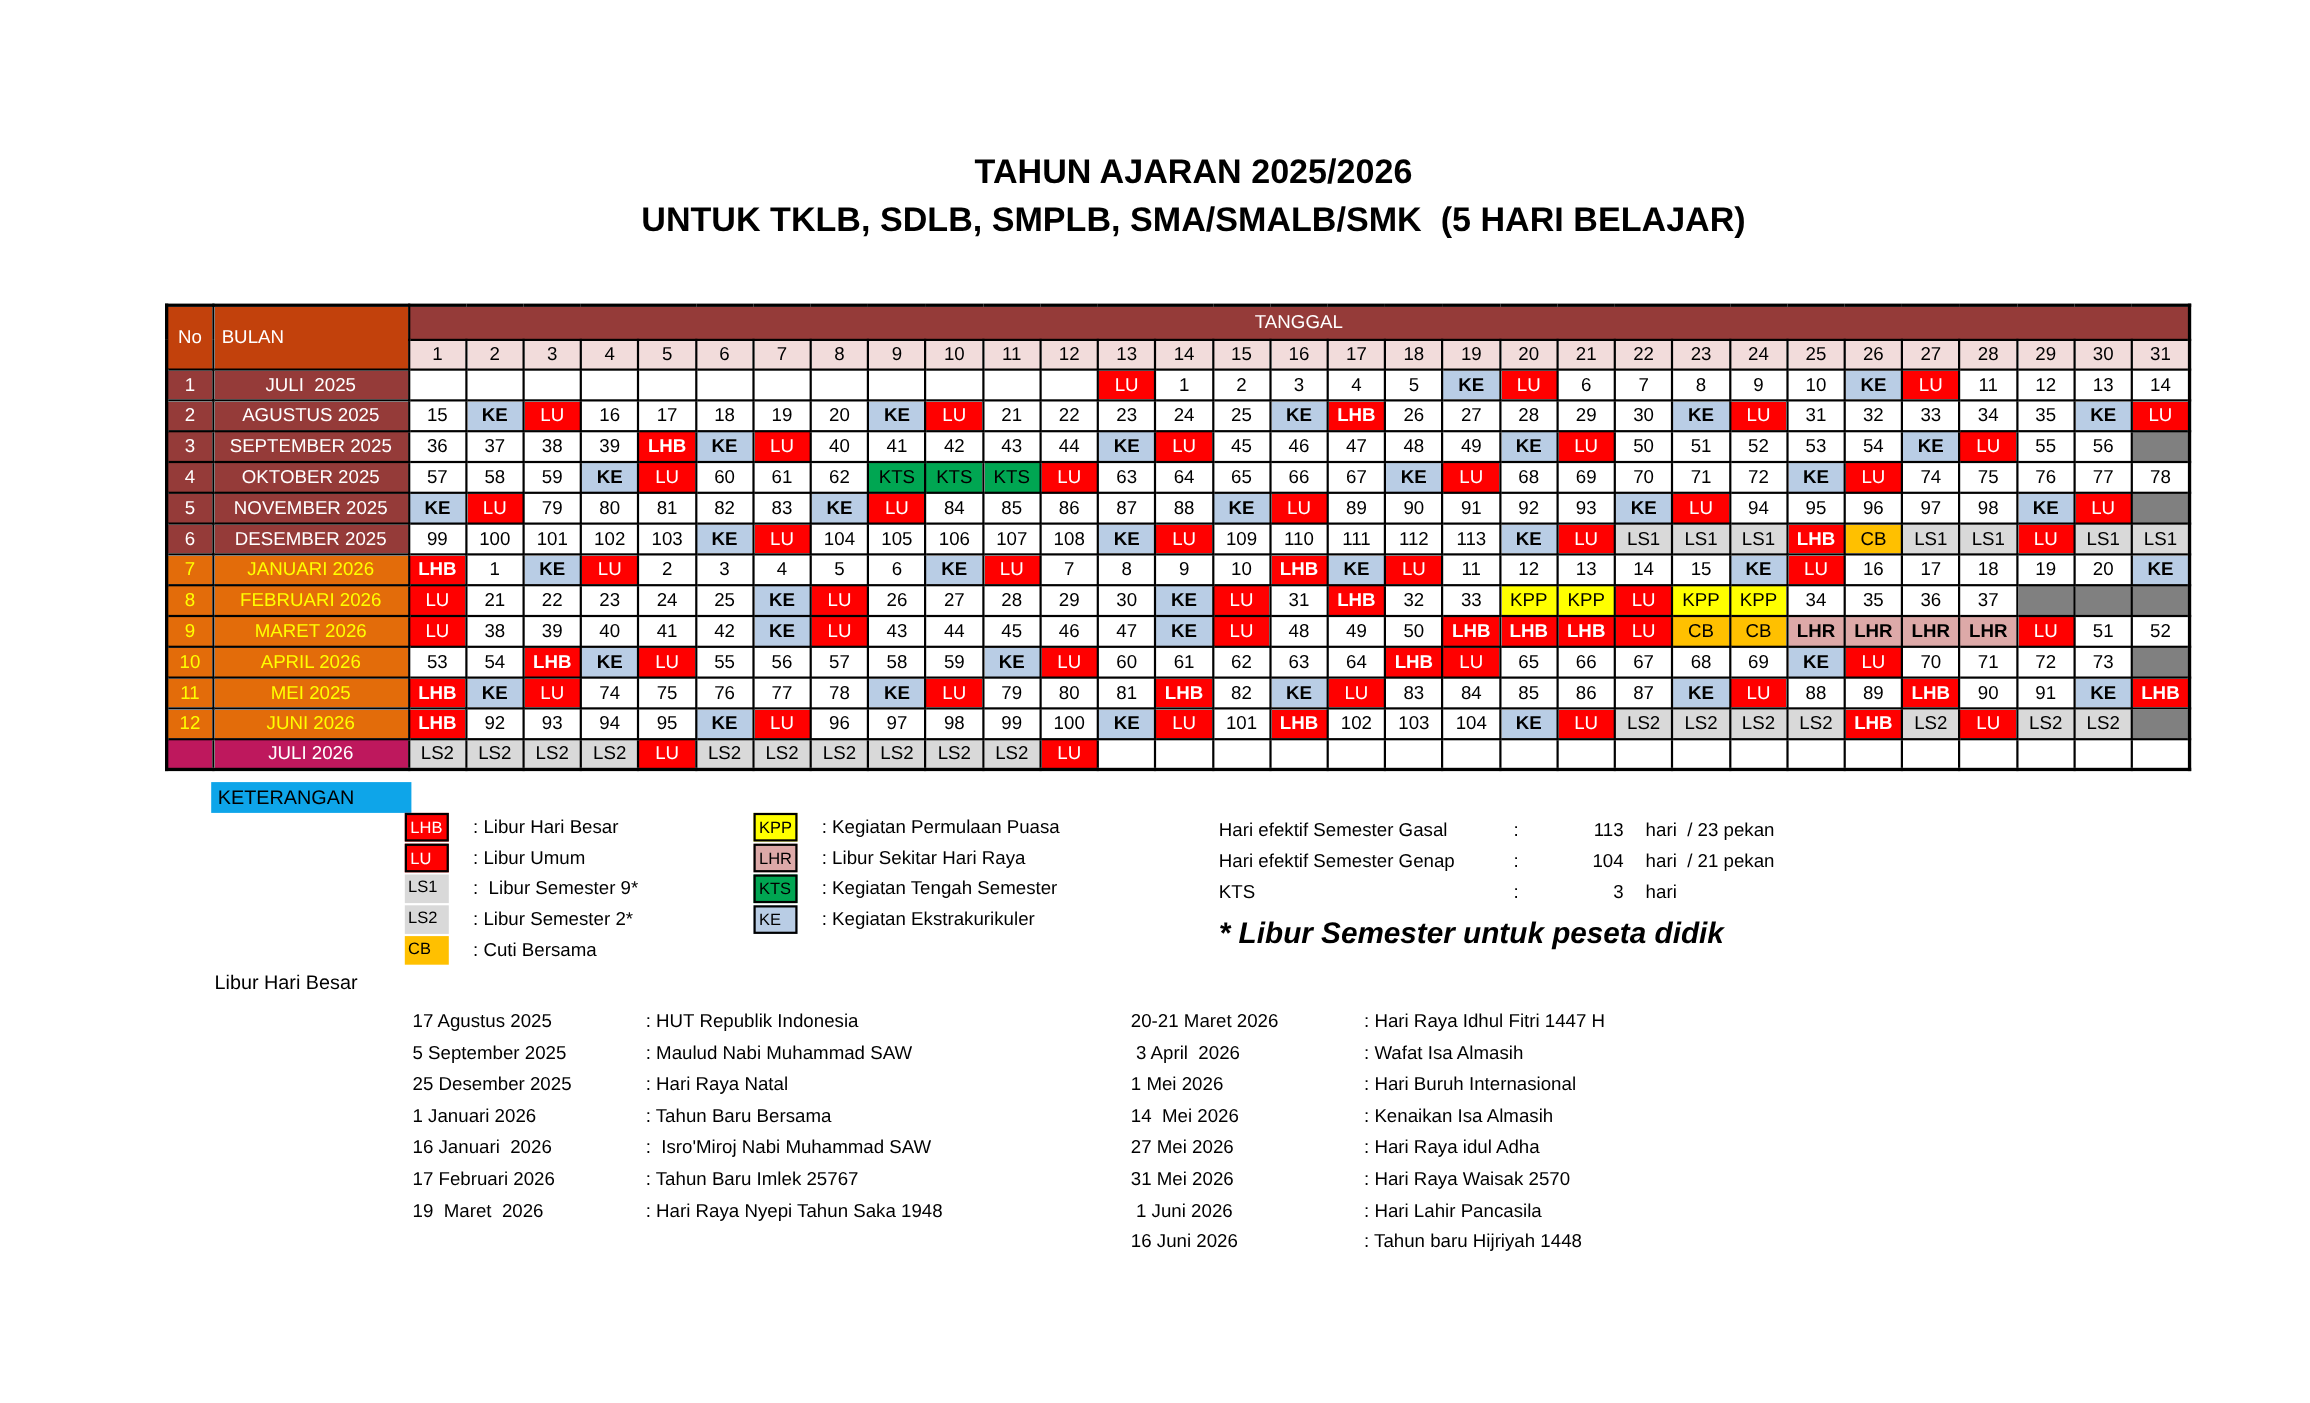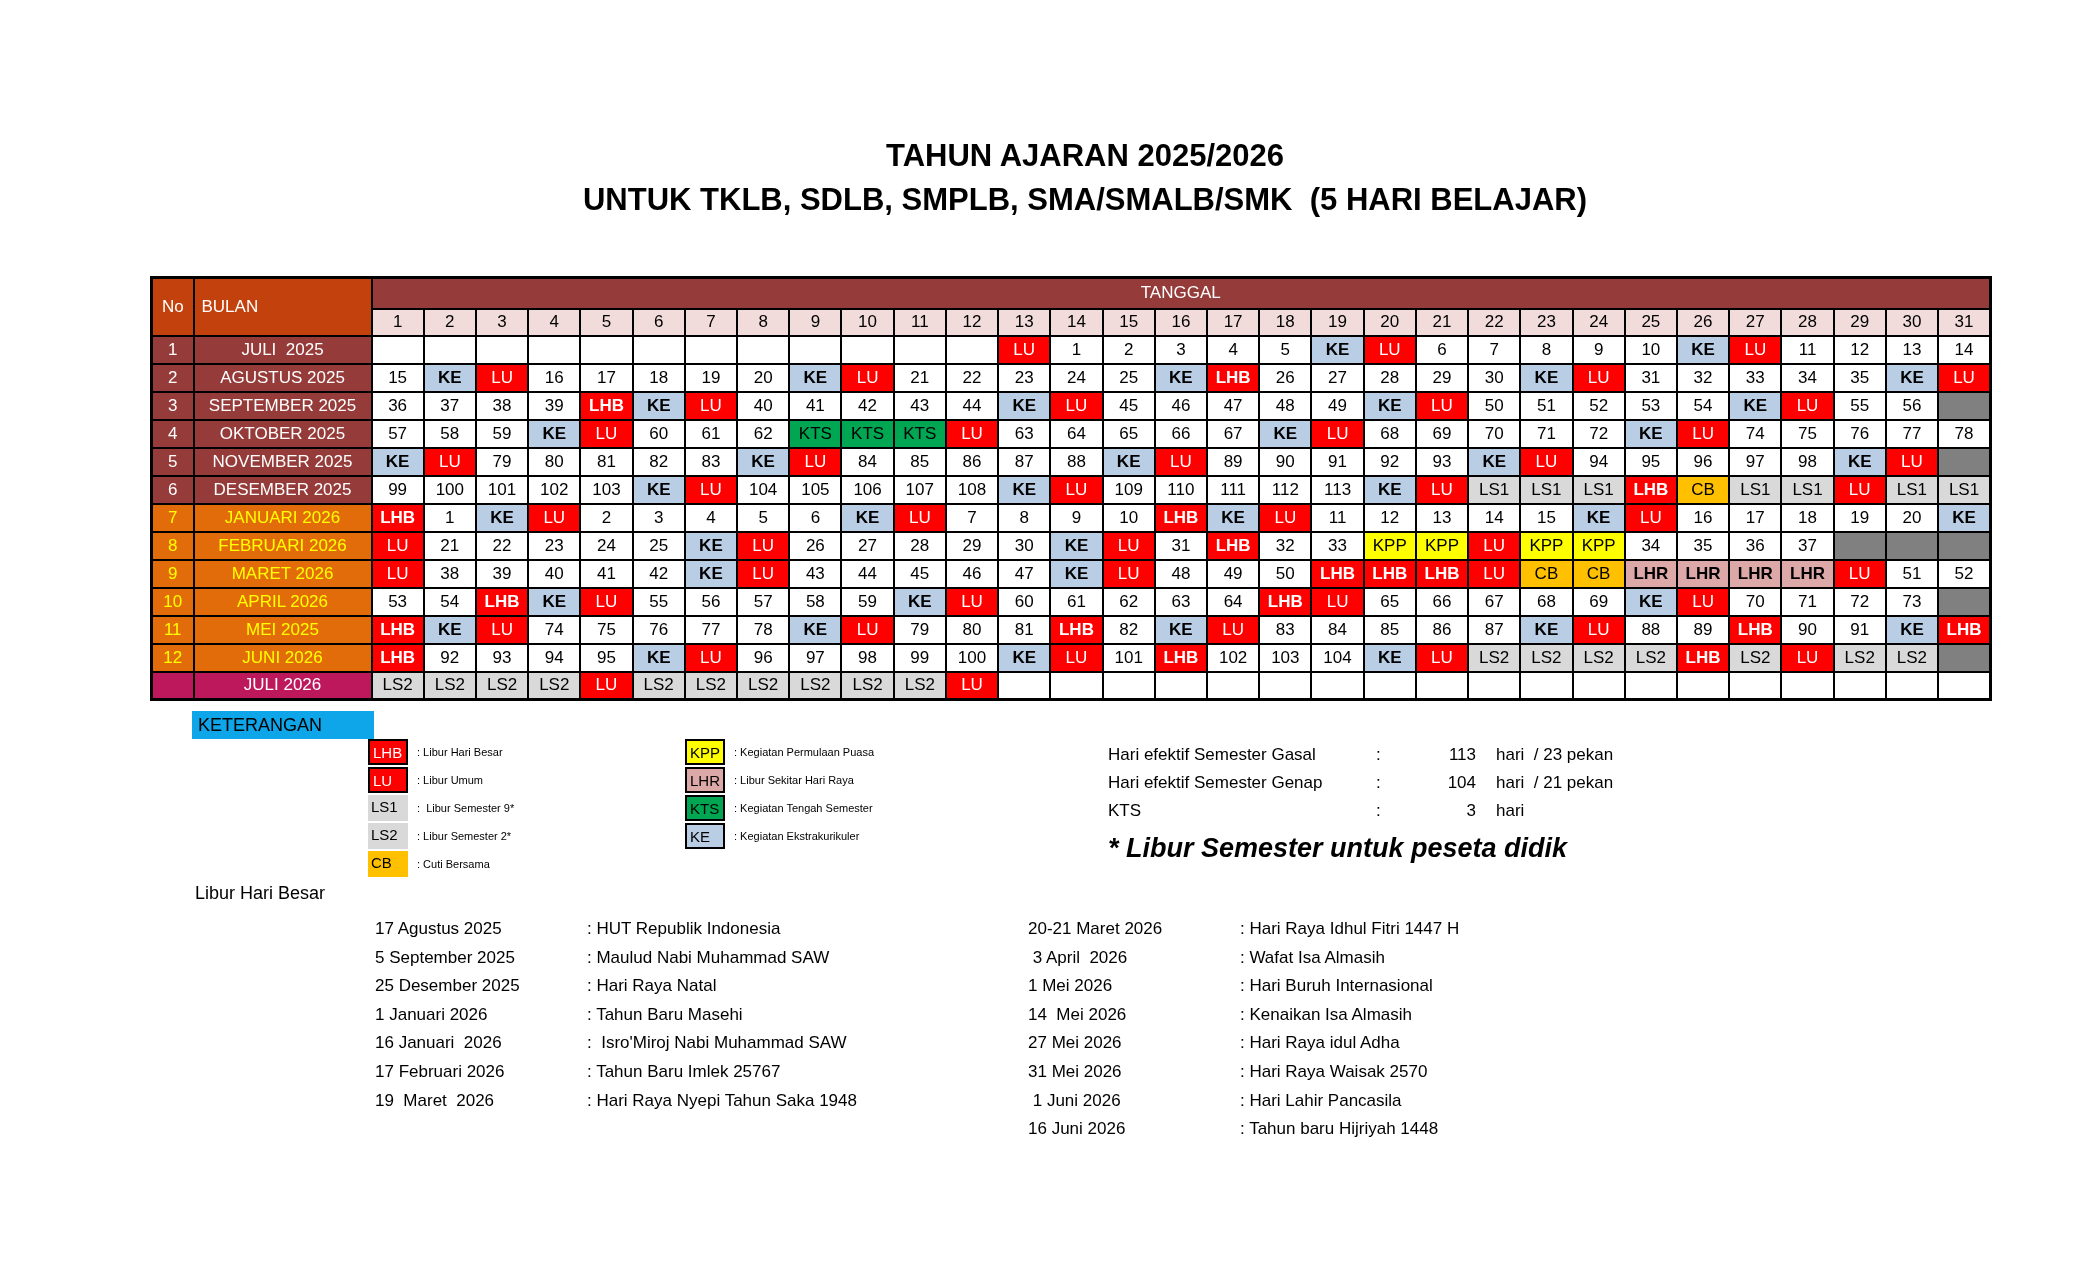--- a/index.html
+++ b/index.html
@@ -55,21 +55,21 @@
   .lg-row { display:flex; align-items:center; height:26px; margin-bottom:2px; }
   .sw { width:40px; height:26px; box-sizing:border-box; font-size:15px; line-height:24px; padding-left:3px; }
   .sw.bordered { border:2px solid #000; }
   .sw.lhb, .sw.lu { background:#FF0000; color:#fff; }
   .sw.ls { background:#D9D9D9; }
   .sw.cb { background:#FFC000; }
   .sw.kpp { background:#FFFF00; }
   .sw.lhr { background:#DDA9A8; }
   .sw.kts { background:#00A652; }
   .sw.ke { background:#B9CDE5; }
-  .lg-label { margin-left:9px; font-size:11px; white-space:pre; }
+  .lg-label { margin-left:22px; font-size:17px; white-space:pre; }
 
   
   #stats { position:absolute; left:1108px; top:741px; font-size:17px; }
   .st-row { display:flex; height:28px; line-height:28px; }
   .st-label { width:268px; }
   .st-colon { width:42px; }
   .st-value { width:58px; text-align:right; }
   .st-unit { margin-left:20px; white-space:pre; }
   #note { position:absolute; left:1108px; top:833px; font-weight:bold; font-style:italic; font-size:27px; }
 
@@ -668,21 +668,21 @@
     <div class="hol-row">
       <span class="hol-date">5 September 2025</span>
       <span class="hol-desc">: Maulud Nabi Muhammad SAW</span>
     </div>
     <div class="hol-row">
       <span class="hol-date">25 Desember 2025</span>
       <span class="hol-desc">: Hari Raya Natal</span>
     </div>
     <div class="hol-row">
       <span class="hol-date">1 Januari 2026</span>
-      <span class="hol-desc">: Tahun Baru Masehi</span>
+      <span class="hol-desc">: Tahun Baru Bersama</span>
     </div>
     <div class="hol-row">
       <span class="hol-date">16 Januari  2026</span>
       <span class="hol-desc">:  Isro'Miroj Nabi Muhammad SAW</span>
     </div>
     <div class="hol-row">
       <span class="hol-date">17 Februari 2026</span>
       <span class="hol-desc">: Tahun Baru Imlek 25767</span>
     </div>
     <div class="hol-row">

